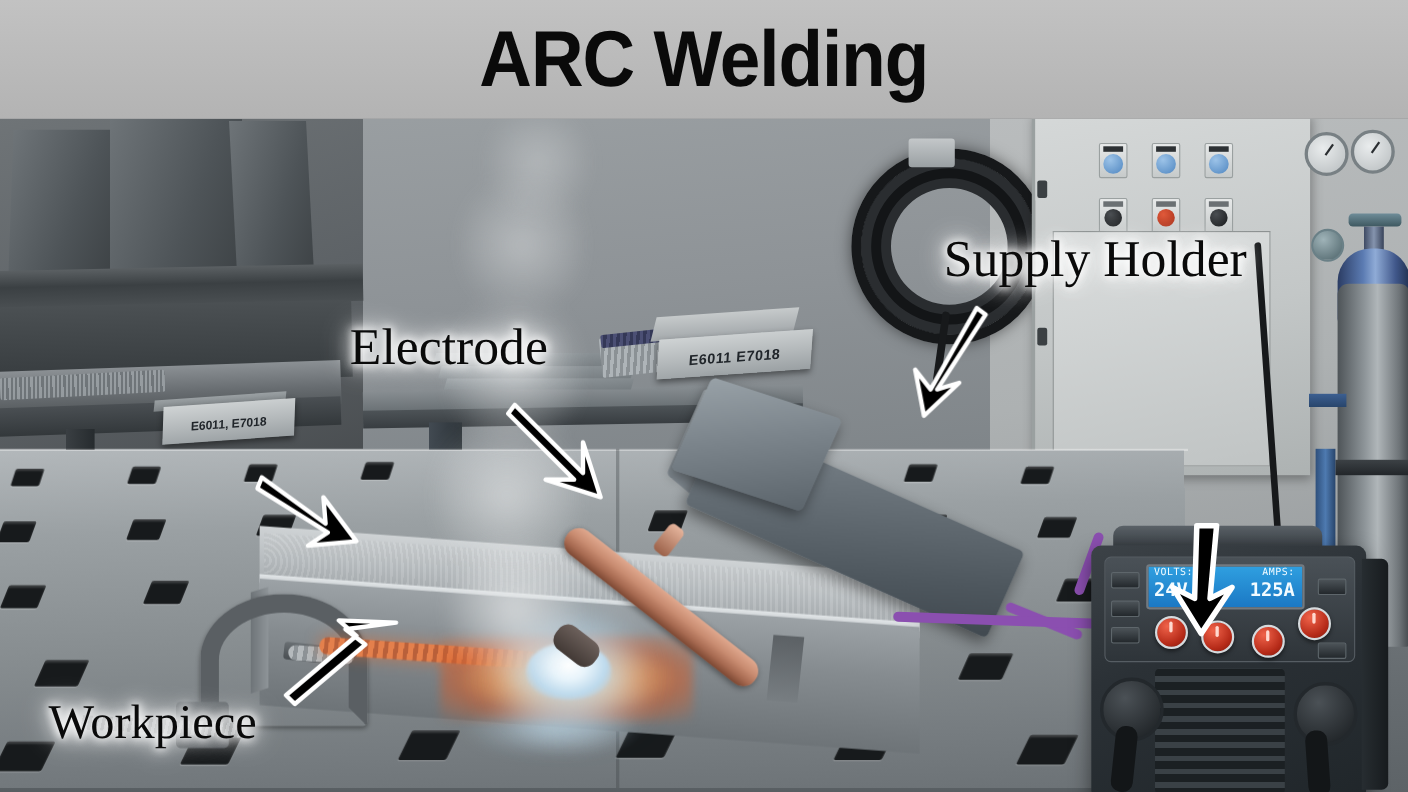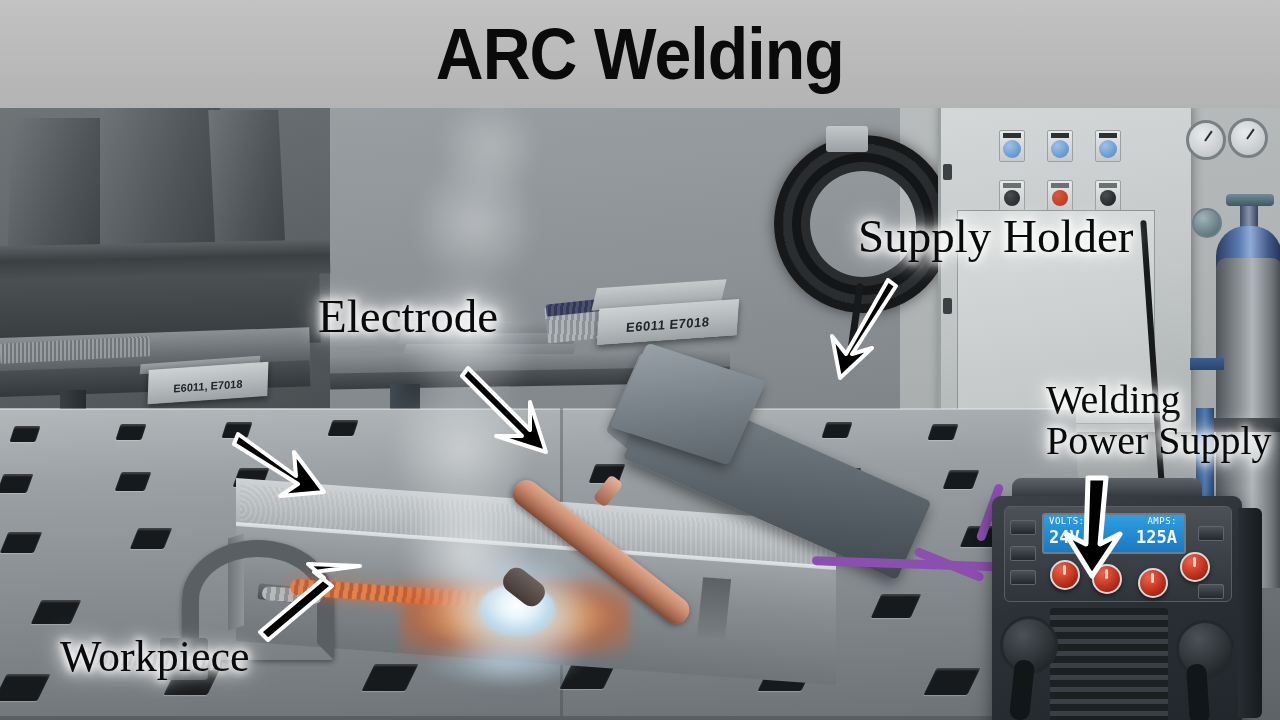--- a/index.html
+++ b/index.html
@@ -471,35 +471,33 @@
       </svg>
     </div>
 
     <div class="callout" style="left:858px;top:105px;font-size:47px;">Supply Holder</div>
     <div class="arrow" style="left:826px;top:170px;">
       <svg width="100" height="110" viewBox="0 0 100 110">
         <path d="M70 8 L26 76 L46 70 L14 100 L6 58 L20 76 L62 2 Z" fill="#000" stroke="#fff" stroke-width="4" stroke-linejoin="round"></path>
       </svg>
     </div>
 
-    <div class="callout" style="left:1046px;top:272px;font-size:40px;text-align:left;">Welding
-Power Supply</div>
     <div class="arrow" style="left:1058px;top:366px;">
       <svg width="80" height="110" viewBox="0 0 80 110">
         <path d="M30 4 L28 70 L8 60 L34 102 L62 60 L42 70 L48 4 Z" fill="#000" stroke="#fff" stroke-width="5" stroke-linejoin="round"></path>
       </svg>
     </div>
 
     <div class="arrow" style="left:232px;top:318px;">
       <svg width="100" height="80" viewBox="0 0 100 80">
         <path d="M6 8 L64 50 L62 26 L92 66 L48 70 L66 58 L2 18 Z" fill="#000" stroke="#fff" stroke-width="4" stroke-linejoin="round"></path>
       </svg>
     </div>
 
-    <div class="callout" style="left:60px;top:527px;font-size:44px;">Workpiece</div>
+    <div class="callout" style="left:44px;top:527px;font-size:44px;">Workpiece</div>
     <div class="arrow" style="left:258px;top:452px;">
       <svg width="110" height="90" viewBox="0 0 110 90">
         <path d="M102 6 L56 12 L74 26 L10 80 L2 72 L66 18 L50 4 Z" fill="#000" stroke="#fff" stroke-width="4" stroke-linejoin="round"></path>
       </svg>
     </div>
 
   </div>
 </div>
 
 </body></html>

